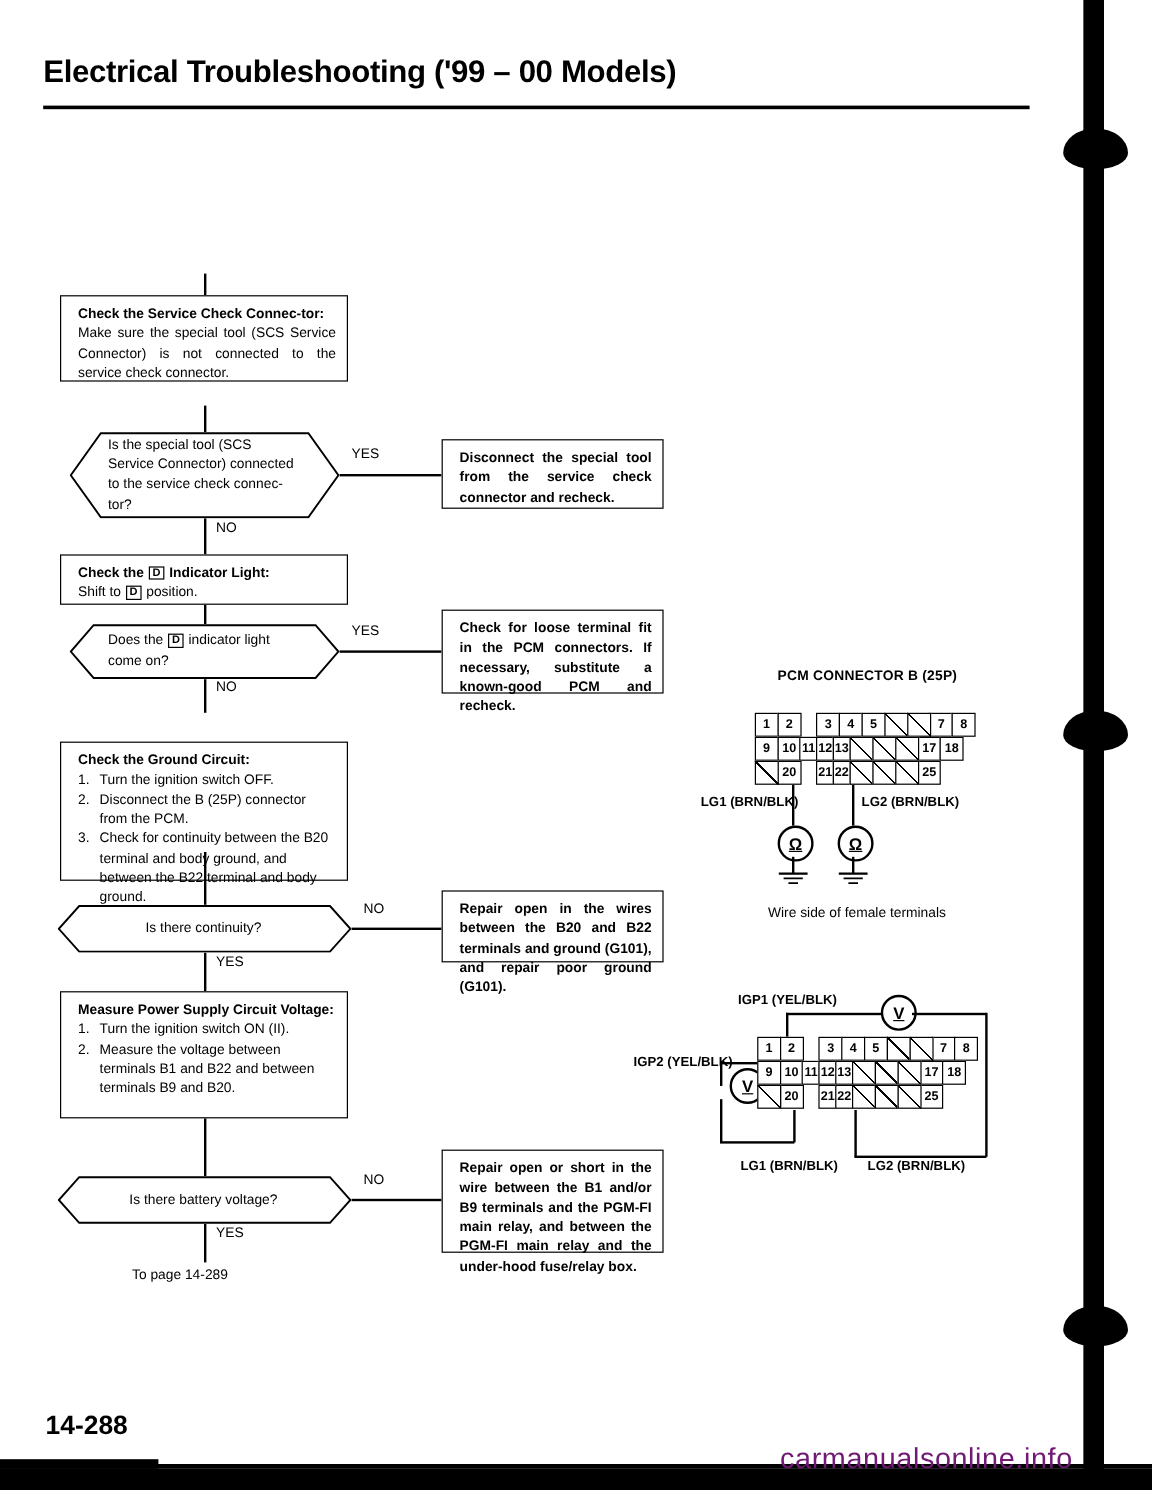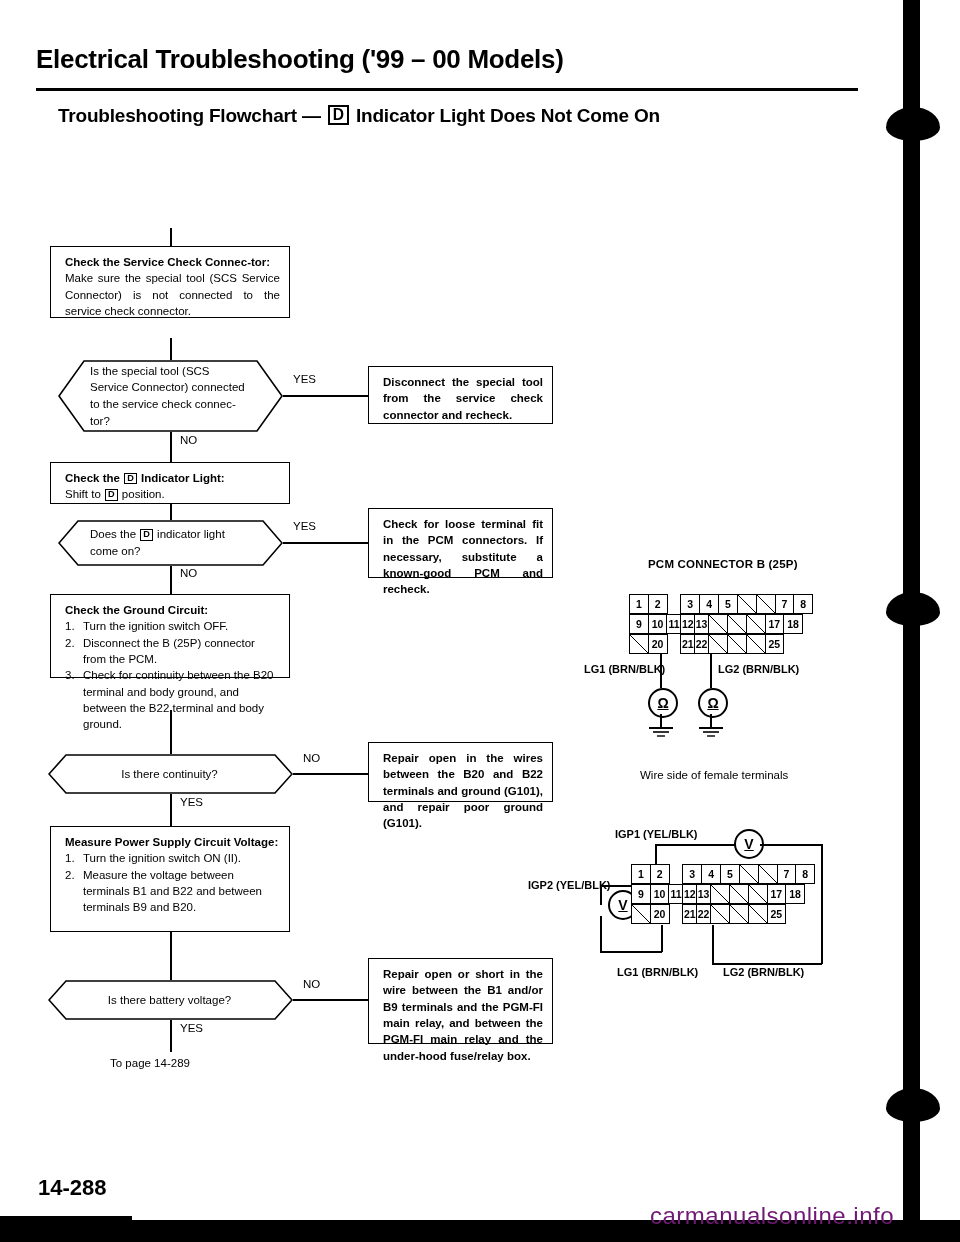--- a/index.html
+++ b/index.html
@@ -48,21 +48,21 @@
                 display:flex;align-items:center;font-size:11.5px;line-height:1.45;}
 
   
   .ln{position:absolute;background:#000;}
   .vl{width:1.6px;}
   .hl{height:1.6px;}
   .lbl{position:absolute;font-size:11.5px;}
 
   
   .cd-title{position:absolute;font-size:11.5px;font-weight:bold;letter-spacing:.2px;}
-  .cd-cap{position:absolute;font-size:11.5px;margin-top:14px;}
+  .cd-cap{position:absolute;font-size:11.5px;}
   .cd-lbl{position:absolute;font-size:11px;font-weight:bold;}
   .pinwrap{position:absolute;}
   .pinrow{display:flex;}
   .cell{width:20px;height:20px;box-sizing:border-box;border:1.2px solid #000;
         font-size:10.5px;font-weight:bold;display:flex;align-items:center;justify-content:center;
         margin-left:-1.2px;background:#fff;}
   .cell.w{width:15px;}
   .cell.gap{border:none;background:transparent;}
   .cell.x{position:relative;}
   .cell.x::after{content:"";position:absolute;left:-1px;top:-1px;right:-1px;bottom:-1px;
@@ -72,25 +72,20 @@
   .meter span{text-decoration:underline;}
   .gnd{position:absolute;}
 </style>
 </head>
 <body>
 
 <div class="page">
 
   <div class="h1">Electrical Troubleshooting ('99 – 00 Models)</div>
   <div class="rule"></div>
-  <div class="h2">
-    <span>Troubleshooting Flowchart —</span>
-    <span class="dbox-lg">D</span>
-    <span>Indicator Light Does Not Come On</span>
-  </div>
 
   <div class="ln vl" style="left:170px;top:228px;height:18px;"></div>
 
   <div class="node justify" style="left:50px;top:246px;width:240px;height:72px;">
     <div class="txt">
       <b>Check the Service Check Connec-tor:</b><br>
       <span>Make sure the special tool (SCS Service Connector) is not connected to the service check connector.</span>
     </div>
   </div>
   <div class="ln vl" style="left:170px;top:338px;height:22px;"></div>
@@ -134,21 +129,21 @@
   </div>
   <div class="ln hl" style="left:283px;top:542px;width:85px;"></div>
   <div class="lbl" style="left:293px;top:520px;">YES</div>
   <div class="ln vl" style="left:170px;top:566px;height:28px;"></div>
   <div class="lbl" style="left:180px;top:567px;">NO</div>
 
   <div class="node bold justify" style="left:368px;top:508px;width:185px;height:70px;">
     <div class="txt">Check for loose terminal fit in the PCM connectors. If necessary, substitute a known-good PCM and recheck.</div>
   </div>
 
-  <div class="node" style="left:50px;top:594px;width:240px;height:84px;">
+  <div class="node" style="left:50px;top:618px;width:240px;height:116px;">
     <div class="txt">
       <b>Check the Ground Circuit:</b>
       <ul class="numlist">
         <li><span class="n">1.</span><span>Turn the ignition switch OFF.</span></li>
         <li><span class="n">2.</span><span>Disconnect the B (25P) connector from the PCM.</span></li>
         <li><span class="n">3.</span><span>Check for continuity between the B20 terminal and body ground, and between the B22 terminal and body ground.</span></li>
       </ul>
     </div>
   </div>
   <div class="ln vl" style="left:170px;top:710px;height:44px;"></div>

